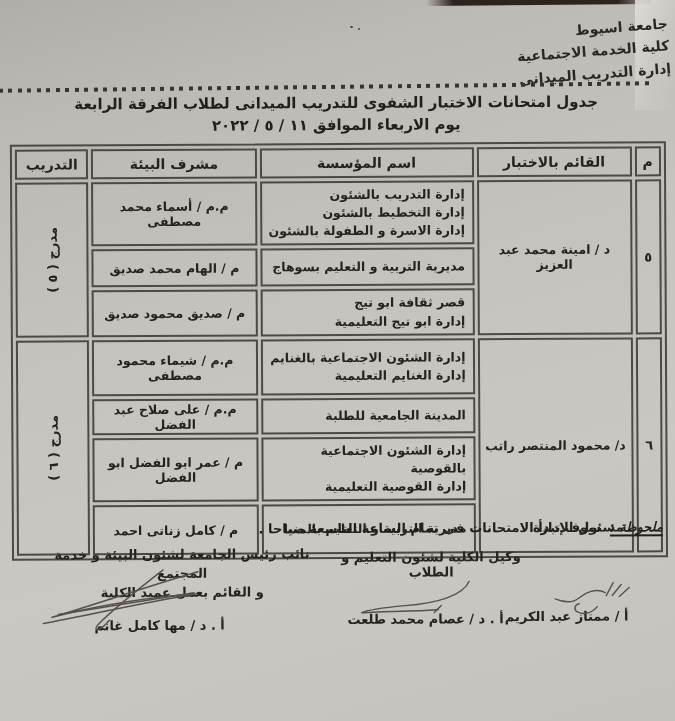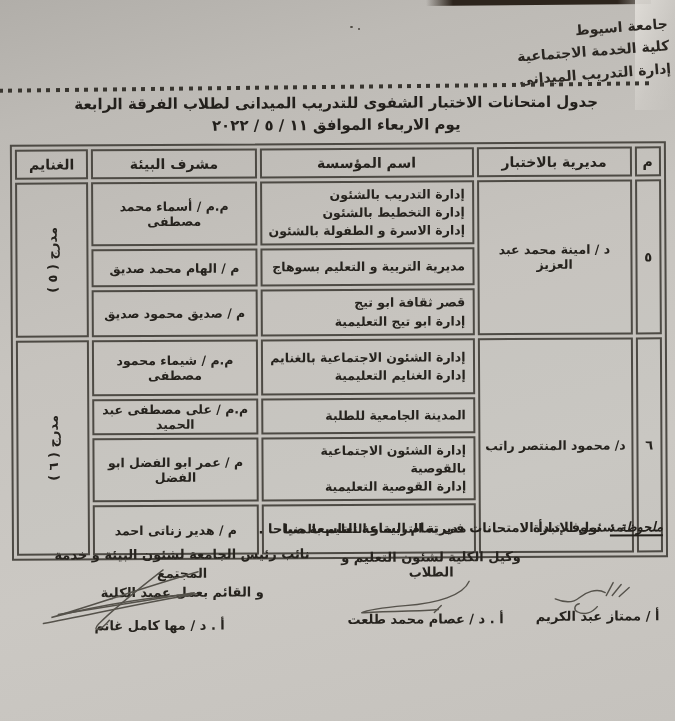--- a/index.html
+++ b/index.html
@@ -57,21 +57,21 @@
 
   .note { position:absolute; top:521px; right:13px; direction:rtl; font-size:13px;
     font-weight:bold; color:#24211c; }
   .note .nlabel { border-bottom:2px solid #24211c; margin-left:4px; font-style:italic;margin-top:36px; }
 
   .sig-title { position:absolute; direction:rtl; font-weight:bold; font-size:13px; color:#27241f; }
   .sig-right  { top:521px; right:52px; }
   .sig-mid    { top:550px; left:332px; width:196px; text-align:center; }
   .sig-left   { top:545px; left:28px; width:306px; text-align:center; line-height:1.45; }
   .sig-name { position:absolute; direction:rtl; font-weight:bold; font-size:13px; color:#26231e; }
-  .name-right { top:610px; right:17px; }
+  .name-right { top:610px; right:48px; }
   .name-mid   { top:612px; left:346px; }
   .name-left  { top:617px; left:93px; }
 
   svg.ink { position:absolute; inset:0; width:675px; height:721px; pointer-events:none; }
   svg.ink path { fill:none; stroke:#55524b; stroke-width:1.4; stroke-linecap:round; }
 </style>
 </head>
 <body>
 
 <div class="paper">
@@ -101,24 +101,24 @@
       <colgroup>
         <col style="width:26px">
           <col style="width:152px">
           <col style="width:210px">
         <col style="width:162px">
           <col style="width:72px">
       </colgroup>
       <tbody>
           <tr>
         <th>م</th>
-        <th>مديرية بالاختبار</th>
+        <th>القائم بالاختبار</th>
         <th>اسم المؤسسة</th>
         <th>مشرف البيئة</th>
-        <th>الغنايم</th>
+        <th>التدريب</th>
       </tr>
 
       <tr class="r-a">
         <td class="no" rowspan="3">٥</td>
         <td class="examiner" rowspan="3">د / امينة محمد عبد العزيز</td>
         <td class="inst">إدارة التدريب بالشئون
 إدارة التخطيط بالشئون
 إدارة الاسرة و الطفولة بالشئون</td>
         <td class="sup">م.م / أسماء محمد مصطفى</td>
         <td class="venue" rowspan="3">
@@ -144,30 +144,30 @@
 إدارة الغنايم التعليمية</td>
         <td class="sup">م.م / شيماء محمود مصطفى</td>
         <td class="venue" rowspan="4">
           <div class="venue-box">
                 <span class="venue-text">مدرج ( ٦ )</span>
               </div>
         </td>
       </tr>
       <tr class="r-e">
         <td class="inst">المدينة الجامعية للطلبة</td>
-        <td class="sup">م.م / على مصطفى عبد الحميد</td>
+        <td class="sup">م.م / على صلاح عبد الفضل</td>
       </tr>
       <tr class="r-f">
         <td class="inst">إدارة الشئون الاجتماعية بالقوصية
 إدارة القوصية التعليمية</td>
         <td class="sup">م / عمر ابو الفضل ابو الفضل</td>
       </tr>
       <tr class="r-g">
         <td class="inst">مديرية التربية و التعليم بالمنيا</td>
-        <td class="sup">م / هدير زناتى احمد</td>
+        <td class="sup">م / كامل زناتى احمد</td>
       </tr>
     </tbody>
       </table>
 
     <div class="note">
       <span class="nlabel">ملحوظة :</span>
       <span>سوف تبدأ الامتحانات فى تمام الساعة التاسعة صباحا .</span>
     </div>
 
     <div class="sig-title sig-right">مسئول الإدارة</div>

